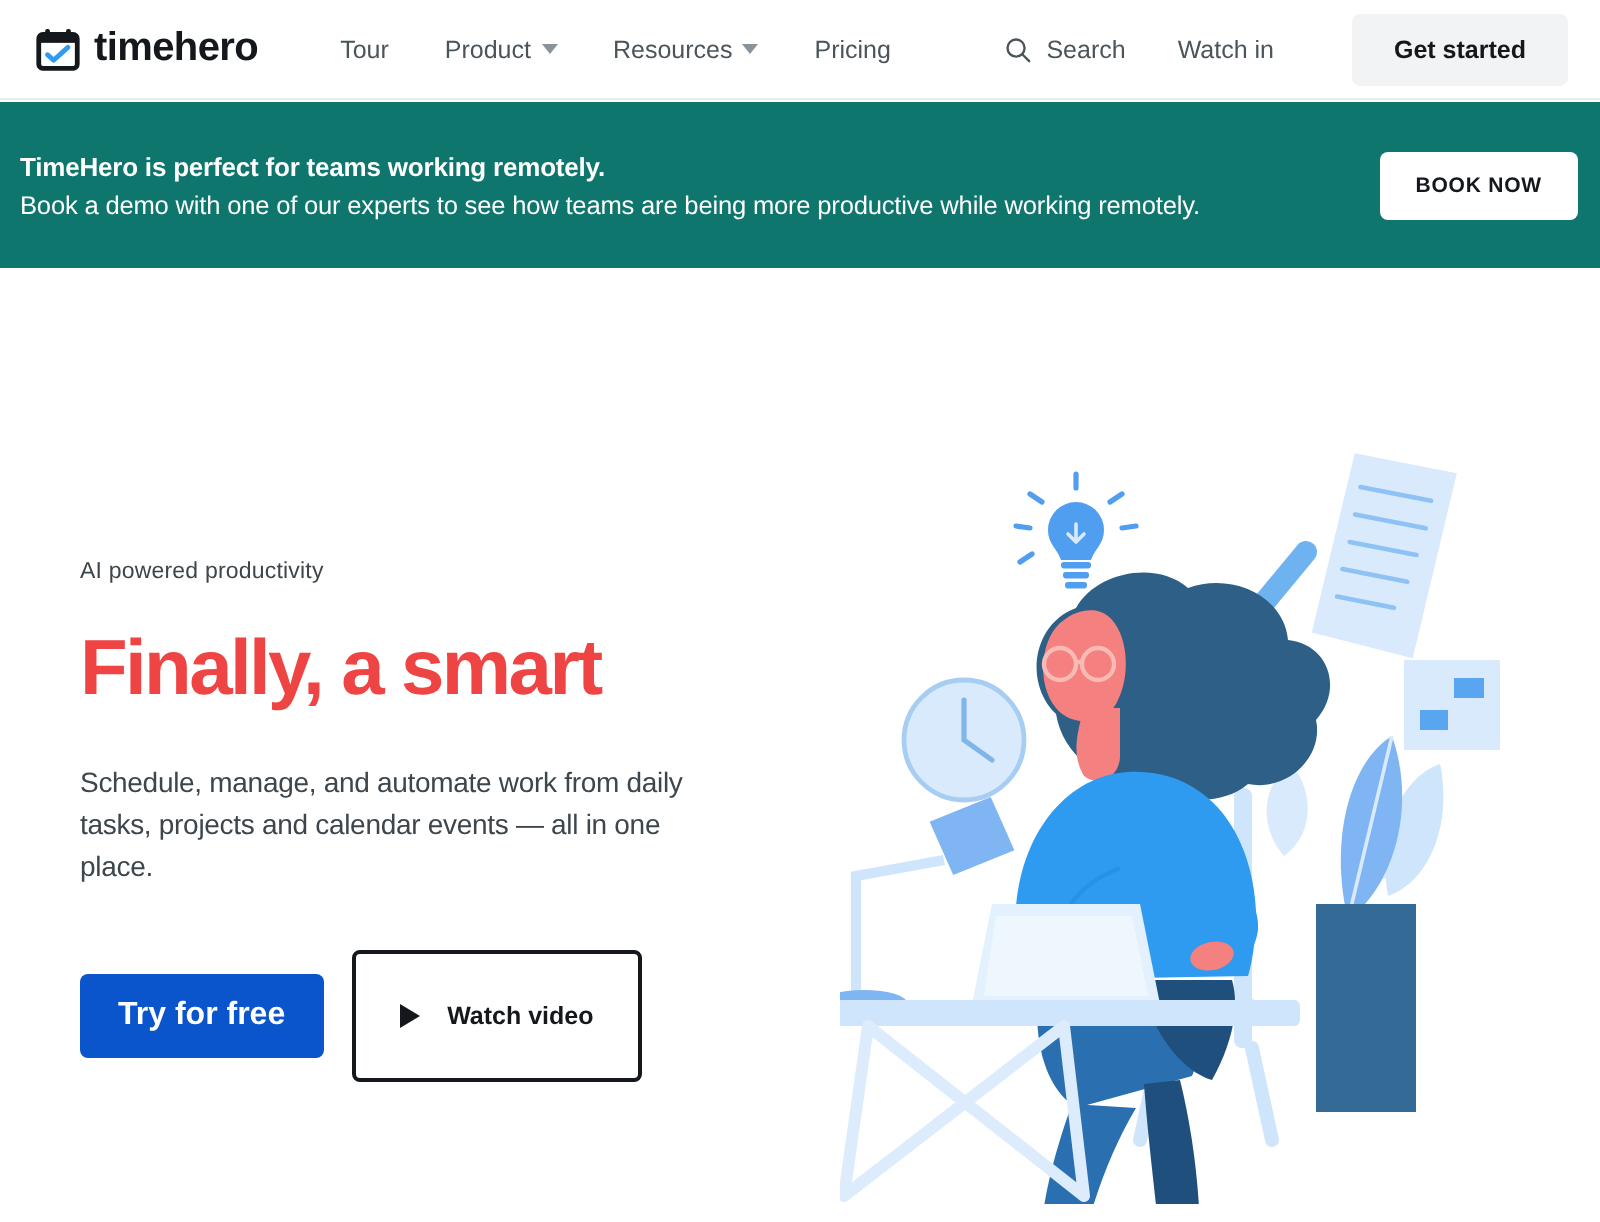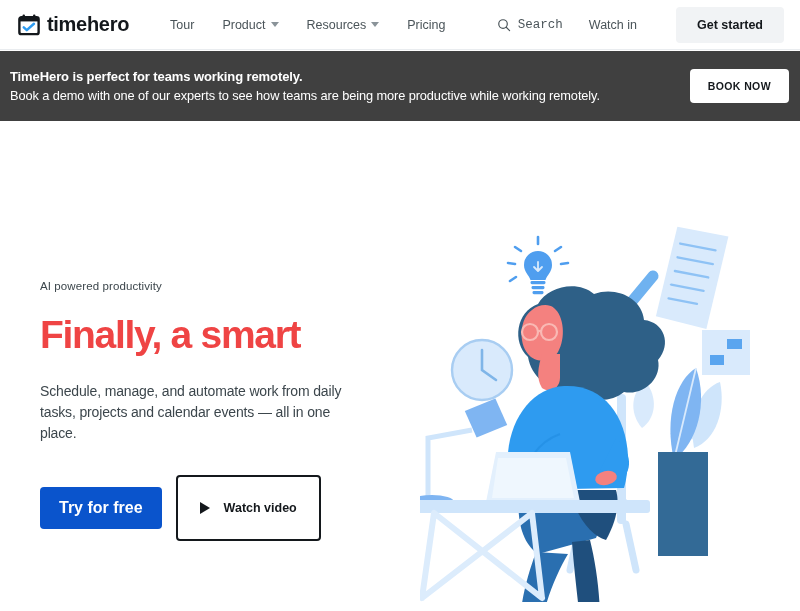--- a/index.html
+++ b/index.html
@@ -39,38 +39,38 @@
     border-left: 4px solid transparent;
     border-right: 4px solid transparent;
     border-top: 5px solid #8a9399;
     display: inline-block;
   }
   .nav-right {
     margin-left: auto; display: flex; align-items: center; margin-right: 16px;
   }
   .search-item {
     display: flex; align-items: center; gap: 7px;
-    font-size: 12.5px; color: #4a5459; cursor: pointer; margin-right: 26px; font-family: Liberation Mono, monospace;
+    font-size: 12.5px; color: #4a5459; cursor: pointer; margin-right: 26px;
   }
   .search-icon { width: 14px; height: 14px; display:block; }
   .signin-link {
     font-size: 12.5px; color: #4a5459; cursor: pointer; margin-right: 22px;
   }
   .get-started-btn {
     background: #f1f3f5; color: #14181c;
     font-size: 12.5px; font-weight: bold;
     padding: 11px 21px; border-radius: 4px; border: none;
     cursor: pointer; font-family: "Liberation Sans", sans-serif; margin-left: 17px;
   }
 
   
   .banner {
     position: absolute; top: 51px; left: 0;
-    width: 800px; height: 70px;
-    background: #404040;
+    width: 800px; height: 83px;
+    background: #0f766e;
     display: flex; align-items: center;
   }
   .banner-text { margin-left: 10px; }
   .banner-title {
     color: #ffffff; font-size: 13px; font-weight: bold;
     line-height: 19px; letter-spacing: -0.1px;
   }
   .banner-sub {
     color: #ffffff; font-size: 12.8px; font-weight: normal;
     line-height: 19px; letter-spacing: -0.1px;

